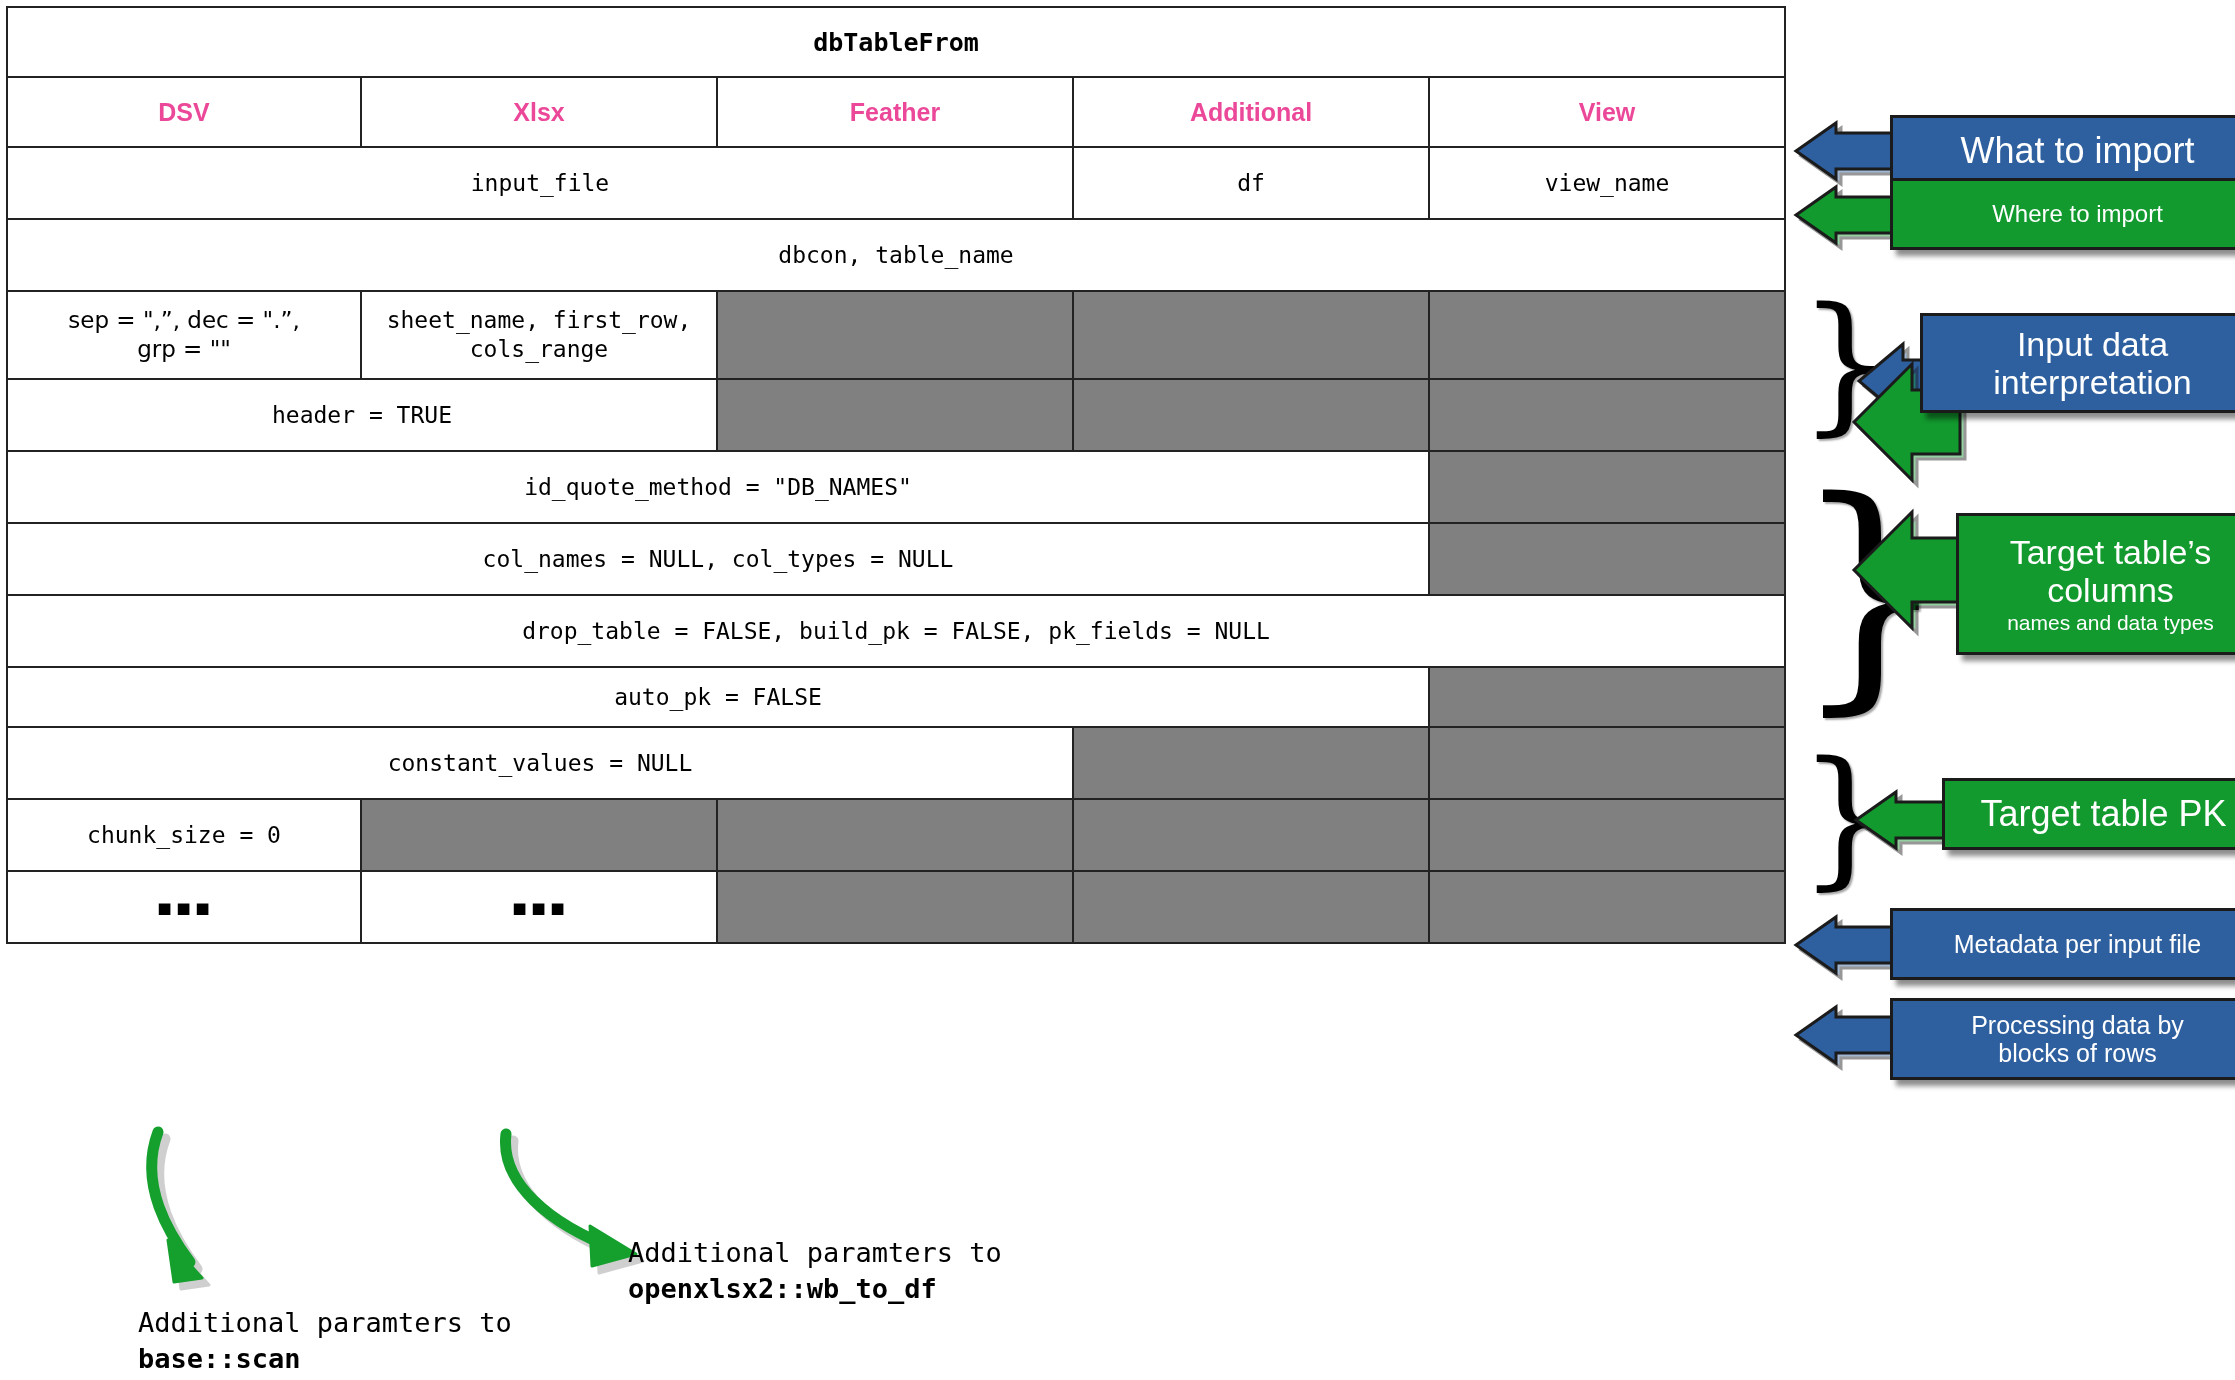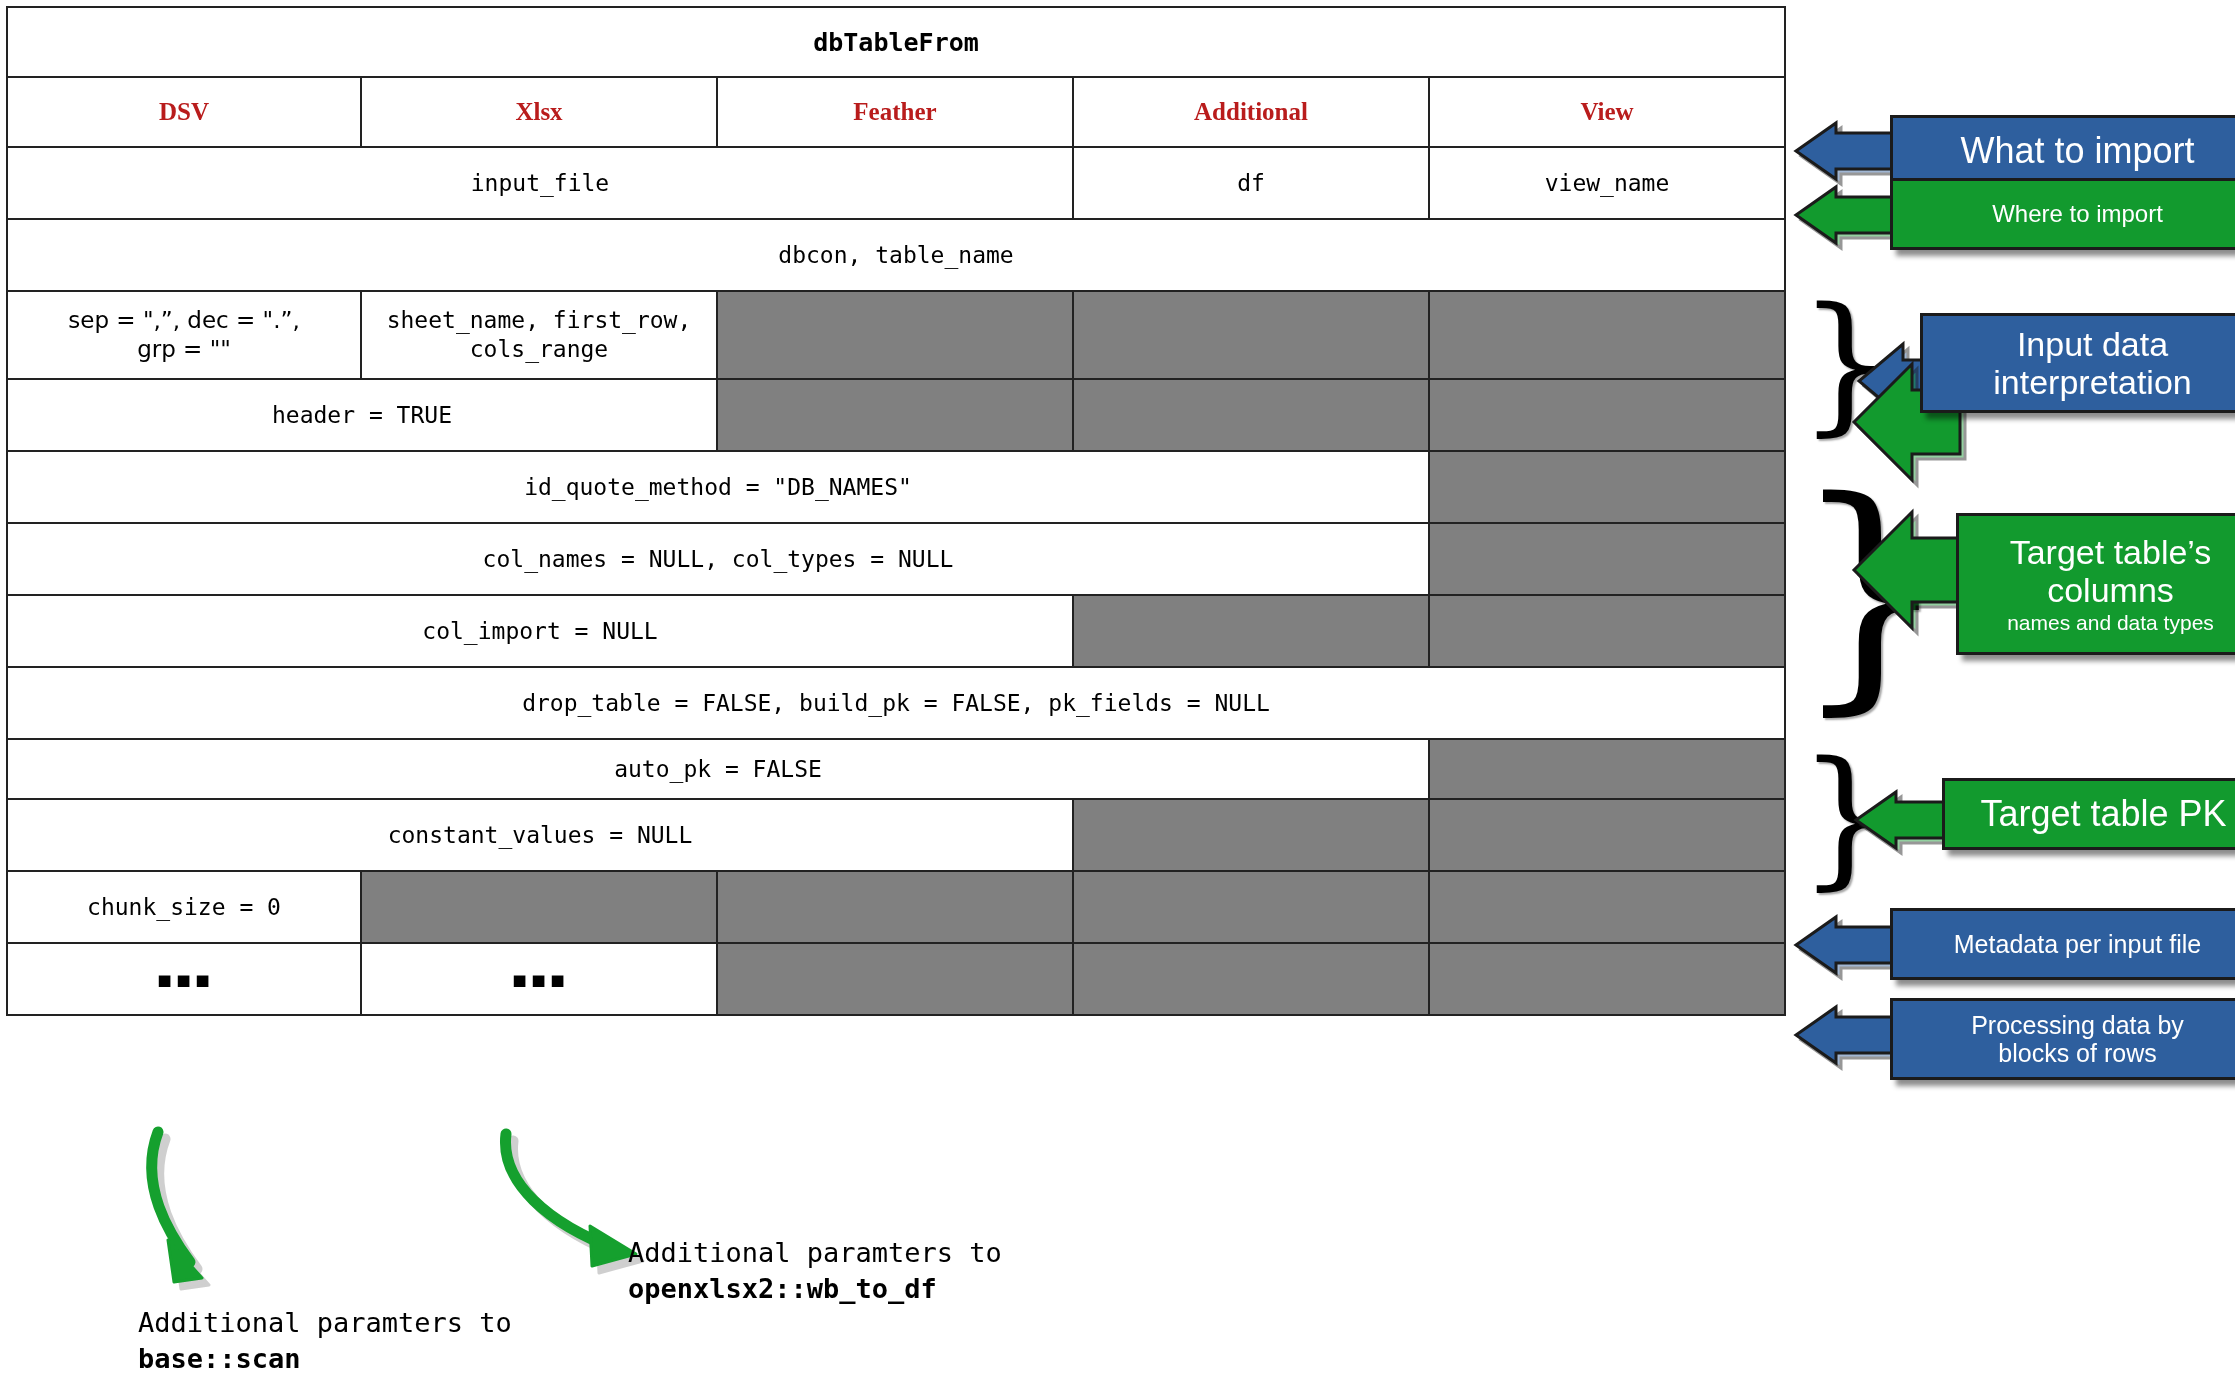--- a/index.html
+++ b/index.html
@@ -33,24 +33,24 @@
   }
   .title-cell {
     height: 44px;
     font-family: "DejaVu Sans Mono", monospace;
     font-weight: bold;
     font-size: 25px;
     color: #000000;
   }
   .head-cell {
     height: 44px;
-    font-family: Liberation Serif, serif;
+    font-family: Liberation Sans, sans-serif;
     font-weight: bold;
     font-size: 25px;
-    color: #b91c1c;
+    color: #ec4899;
   }
   .param-cell {
     font-family: "DejaVu Sans Mono", monospace;
     font-size: 23px;
     color: #000000;
     line-height: 1.25;
   }
   .param-cell.sans {
     font-family: "DejaVu Sans", sans-serif;
     font-size: 23px;
@@ -161,25 +161,20 @@
       </tr>
       <tr style="height: 72px;">
         <td colspan="4" class="param-cell">id_quote_method = "DB_NAMES"</td>
         <td colspan="1" class="param-cell gray"></td>
       </tr>
       <tr style="height: 72px;">
         <td colspan="4" class="param-cell">col_names = NULL, col_types = NULL</td>
         <td colspan="1" class="param-cell gray"></td>
       </tr>
       <tr style="height: 72px;">
-        <td colspan="3" class="param-cell">col_import = NULL</td>
-        <td colspan="1" class="param-cell gray"></td>
-        <td colspan="1" class="param-cell gray"></td>
-      </tr>
-      <tr style="height: 72px;">
         <td colspan="5" class="param-cell">drop_table = FALSE, build_pk = FALSE, pk_fields = NULL</td>
       </tr>
       <tr style="height: 60px;">
         <td colspan="4" class="param-cell">auto_pk = FALSE</td>
         <td colspan="1" class="param-cell gray"></td>
       </tr>
       <tr style="height: 72px;">
         <td colspan="3" class="param-cell">constant_values = NULL</td>
         <td colspan="1" class="param-cell gray"></td>
         <td colspan="1" class="param-cell gray"></td>

